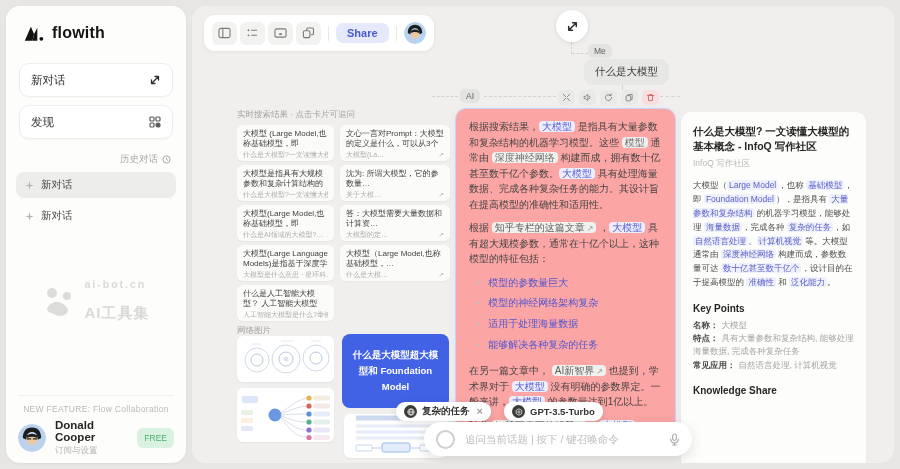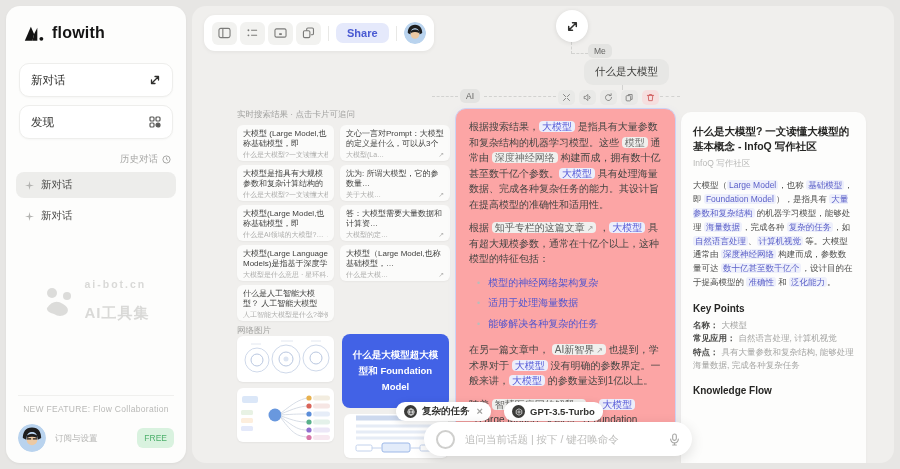--- a/index.html
+++ b/index.html
@@ -207,20 +207,21 @@
       <span class="avatar" style="width:28px;height:28px;">
         <svg width="28" height="28" viewBox="0 0 32 32">
           <circle cx="16" cy="16" r="16" fill="#b9d3ee"></circle>
           <path d="M16 4 c-7.5 0 -10.5 5.5 -10.5 12 l4 2 c0 -6 2.5 -9 6.5 -9 s6.5 3 6.5 9 l4 -2 C26.5 9.5 23.5 4 16 4 z" fill="#1e1e1e"></path>
           <circle cx="16" cy="18" r="6.2" fill="#ecc9a3"></circle>
           <path d="M10 17 h5 M17 17 h5" stroke="#1e1e1e" stroke-width="1.4"></path>
           <path d="M10 13 q6 -4 12 0 l0 3 q-6 -3 -12 0 z" fill="#1e1e1e"></path>
         </svg>
       </span>
       <div>
+        <div class="uname">Donald Cooper</div>
         <div class="usub">订阅与设置</div>
       </div>
       <span class="free">FREE</span>
     </div>
   </aside>
 
   <main id="canvas">
 
     <div class="dash-v" style="left:379px;top:36px;height:12px;"></div>
     <div class="dash-h" style="left:380px;top:47px;width:16px;"></div>
@@ -426,40 +427,41 @@
         <rect x="12" y="31" width="16" height="6" rx="1.5" stroke="#c3d2ec" fill="#fff"></rect>
         <rect x="76" y="31" width="16" height="6" rx="1.5" stroke="#c3d2ec" fill="#fff"></rect>
         <path d="M28 34 h10 M66 34 h10" stroke="#c3d2ec"></path>
       </svg>
     </div>
 
     <section class="ai-panel">
       <p id="p1">根据搜索结果，<span class="seg-term">大模型</span> 是指具有大量参数和复杂结构的机器学习模型。这些 <span class="seg-pill">模型</span> 通常由 <span class="seg-pill">深度神经网络</span> 构建而成，拥有数十亿甚至数千亿个参数。<span class="seg-term">大模型</span> 具有处理海量数据、完成各种复杂任务的能力。其设计旨在提高模型的准确性和适用性。</p>
       <p id="p2">根据 <span class="seg-link">知乎专栏的这篇文章<i class="ext">↗</i></span> ，<span class="seg-term">大模型</span> 具有超大规模参数，通常在十亿个以上，这种模型的特征包括：</p>
       <ul id="blts">
+          <li>模型的参数量巨大</li>
           <li>模型的神经网络架构复杂</li>
           <li>适用于处理海量数据</li>
           <li>能够解决各种复杂的任务</li>
         </ul>
       <p id="p3">在另一篇文章中， <span class="seg-link">AI新智界<i class="ext">↗</i></span> 也提到，学术界对于 <span class="seg-term">大模型</span> 没有明确的参数界定。一般来讲，<span class="seg-term">大模型</span> 的参数量达到1亿以上。</p>
       <p id="p4">随着 <span class="seg-link">智慧医疗网的解释<i class="ext">↗</i></span> ，<span class="seg-term">大模型</span> （Large Model）又称为  （Foundation Model），能够处理复杂结构和大量参数的机器学习模型。这些模型可以应用于各种领域，包括自然语言处理、医疗领域等。</p>
 
     </section>
 
     <aside class="article">
       <h3>什么是大模型? 一文读懂大模型的基本概念 - InfoQ 写作社区</h3>
       <div class="src">InfoQ 写作社区</div>
       <p id="abody">大模型（<span class="seg-hl">Large Model</span>，也称 <span class="seg-hl">基础模型</span>，即 <span class="seg-hl">Foundation Model</span>），是指具有 <span class="seg-hl">大量参数和复杂结构</span> 的机器学习模型，能够处理 <span class="seg-hl">海量数据</span>，完成各种 <span class="seg-hl">复杂的任务</span>，如 <span class="seg-hl">自然语言处理</span>、<span class="seg-hl">计算机视觉</span> 等。大模型通常由 <span class="seg-hl">深度神经网络</span> 构建而成，参数数量可达 <span class="seg-hl">数十亿甚至数千亿个</span>，设计目的在于提高模型的 <span class="seg-hl">准确性</span> 和 <span class="seg-hl">泛化能力</span>。</p>
       <h4>Key Points</h4>
       <div id="kps">
           <div class="kp-line"><b class="kp-label">名称：</b><span class="kp-value">大模型</span></div>
+          <div class="kp-line"><b class="kp-label">特点：</b><span class="kp-value">具有大量参数和复杂结构, 能够处理海量数据, 完成各种复杂任务</span></div>
           <div class="kp-line"><b class="kp-label">常见应用：</b><span class="kp-value">自然语言处理, 计算机视觉</span></div>
-          <div class="kp-line"><b class="kp-label">特点：</b><span class="kp-value">具有大量参数和复杂结构, 能够处理海量数据, 完成各种复杂任务</span></div>
-        </div>
-      <h4>Knowledge Flow</h4>
+        </div>
+      <h4>Knowledge Share</h4>
 
     </aside>
 
     <div class="tag tag-web">
       <span class="dark-dot">
         <svg width="8" height="8" viewBox="0 0 10 10" fill="none" stroke="#fff" stroke-width=".9">
           <circle cx="5" cy="5" r="4"></circle>
             <ellipse cx="5" cy="5" rx="1.8" ry="4"></ellipse>
             <path d="M1 5 h8"></path>
         </svg>

